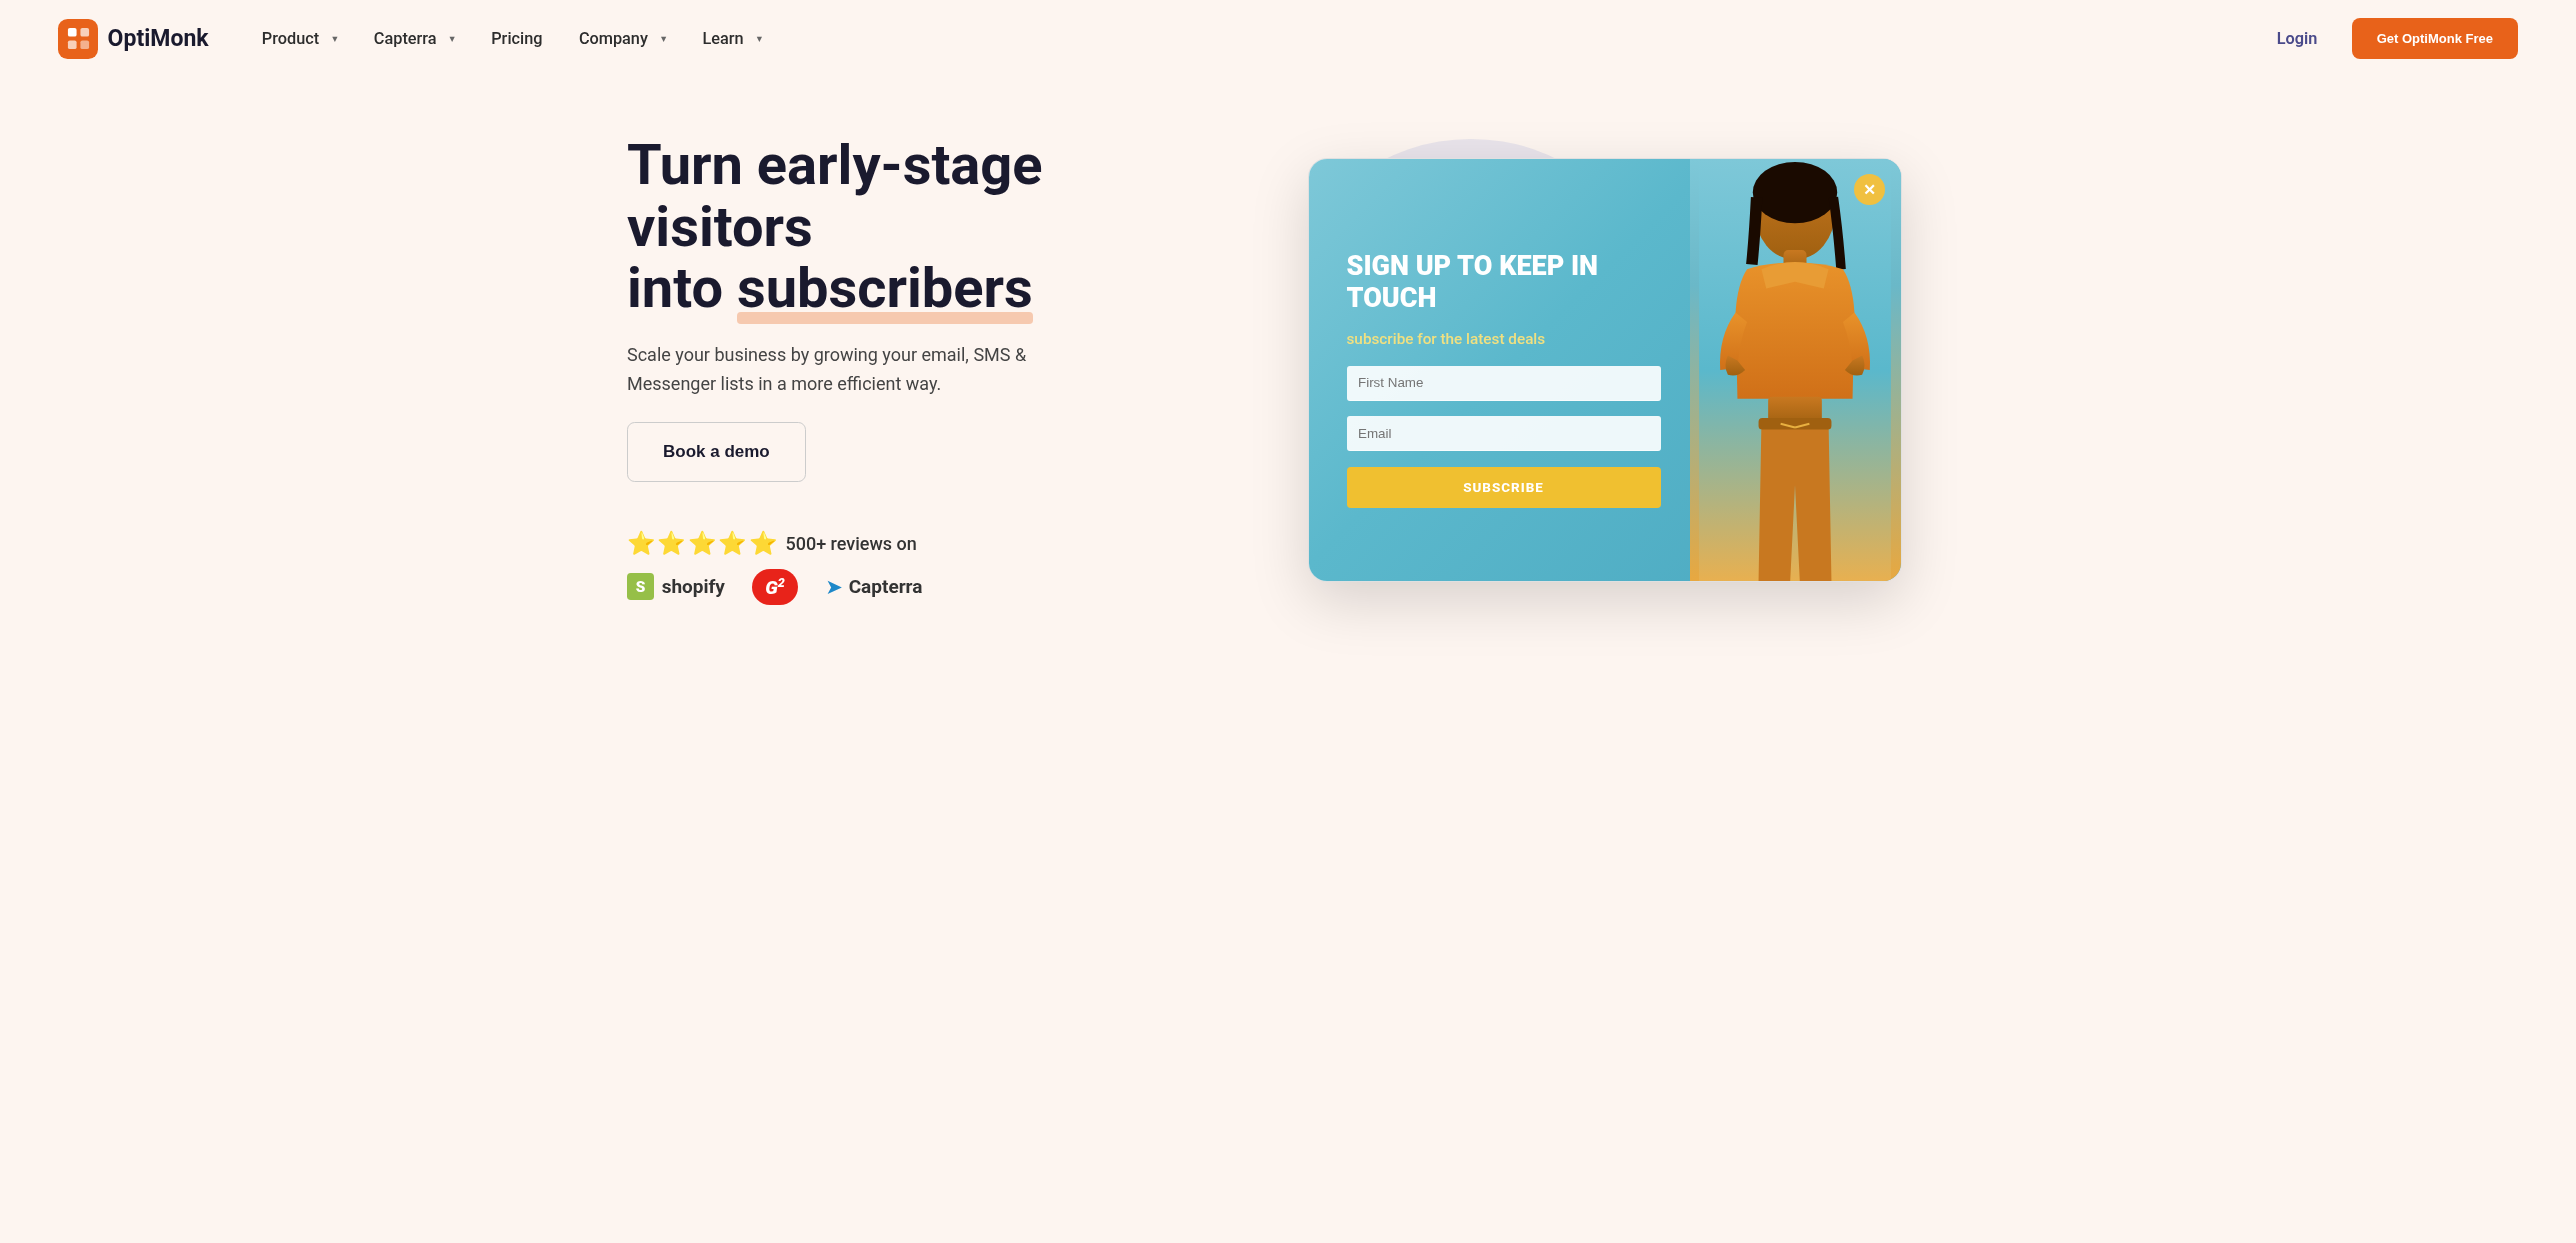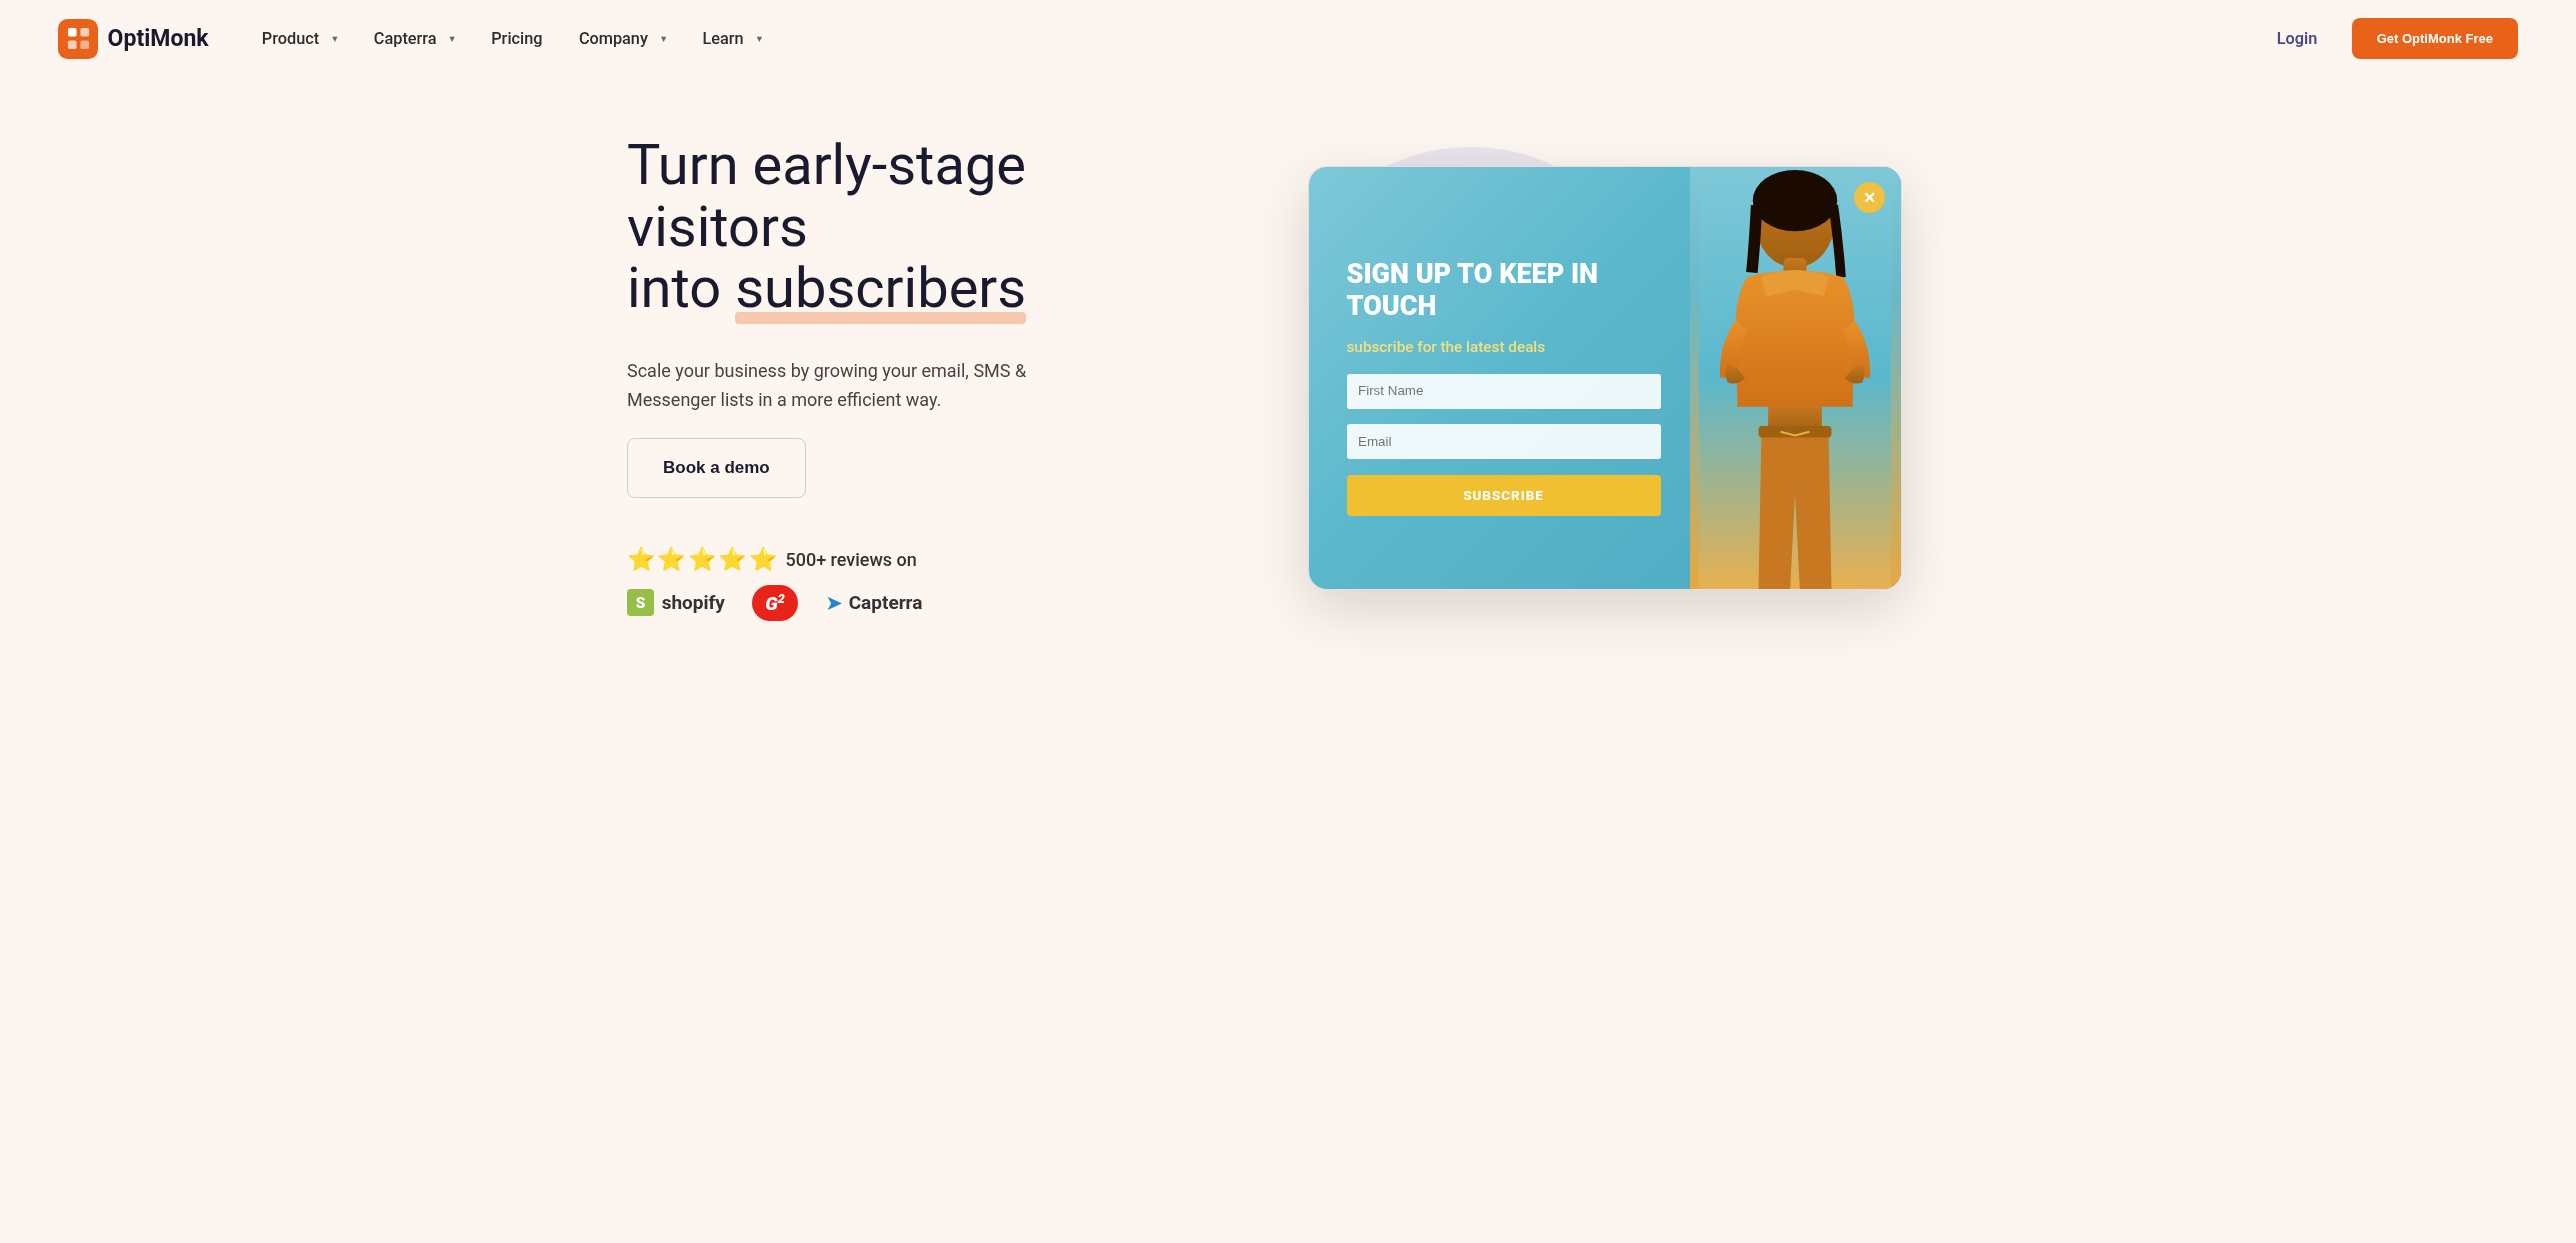--- a/index.html
+++ b/index.html
@@ -99,24 +99,24 @@
       gap: 58px;
       max-width: 1438px;
       margin: 0 auto;
     }
     .hero-left {
       flex: 1;
       max-width: 575px;
     }
     .hero-title {
       font-size: 56px;
-      font-weight: 400;
+      font-weight: 700;
       color: #1a1a2e;
       line-height: 1.1;
-      margin-bottom: 37px;
+      margin-bottom: 21px;
     }
     .hero-title .highlight {
       color: #1a1a2e;
       position: relative;
       display: inline-block;
     }
     .hero-title .highlight::after {
       content: '';
       position: absolute;
       bottom: -3.8px;

